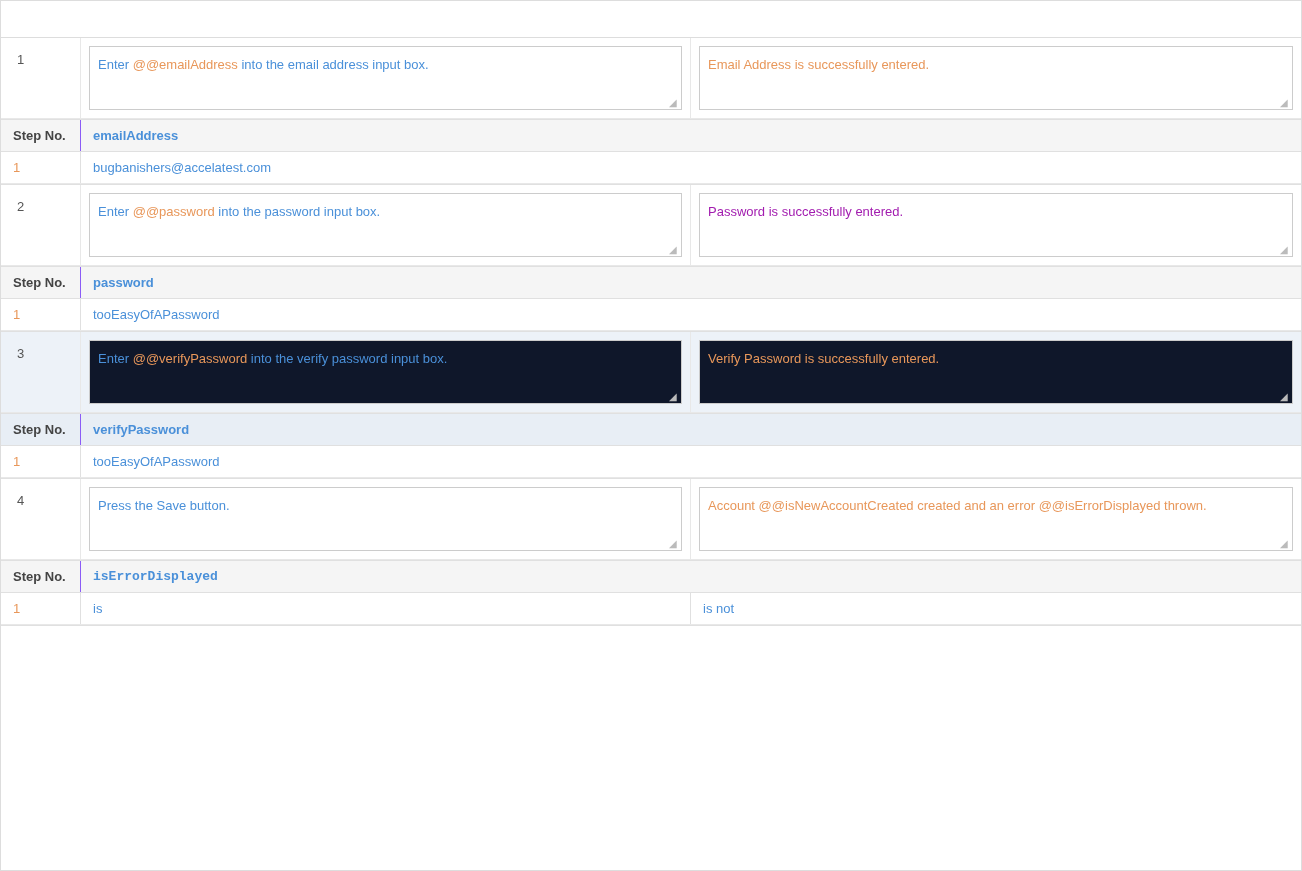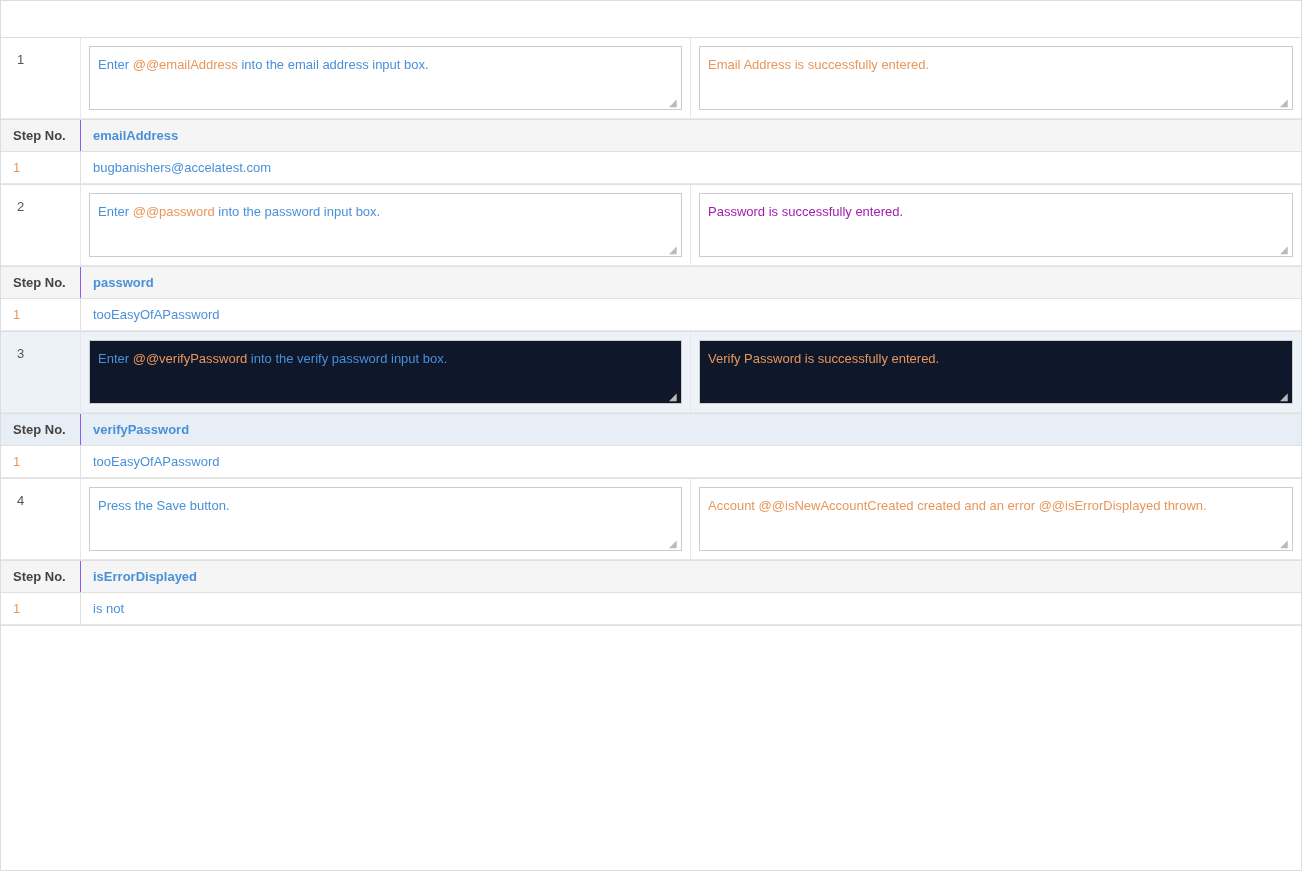--- a/index.html
+++ b/index.html
@@ -239,22 +239,23 @@
           <div class="step-result-cell">
             <div class="textarea-wrapper">
               <div class="textarea-content"><span style="color:#e8975a">Account </span><span style="color:#e8975a">@@isNewAccountCreated</span><span style="color:#e8975a"> created and an error </span><span style="color:#e8975a">@@isErrorDisplayed</span><span style="color:#e8975a"> thrown.</span></div>
               <div class="resize-icon">◢</div>
             </div>
           </div>
         </div>
         <div class="params-sub-block">
           <div class="params-header-row two-cols">
             <div class="param-header-cell">Step No.</div>
-            <div class="param-header-cell" style="color: rgb(74, 144, 217);">isErrorDisplayed</div>
+            <div class="param-header-cell" style="color: rgb(74, 144, 217); font-family: Liberation Mono, monospace;">isErrorDisplayed</div>
           </div>
           <div class="params-data-row two-cols">
             <div class="param-index-cell">1</div>
+            <div class="param-value-cell">is</div>
             <div class="param-value-cell">is not</div>
           </div>
         </div>
       </div>
     </div>
 </div>
 
 </body></html>

